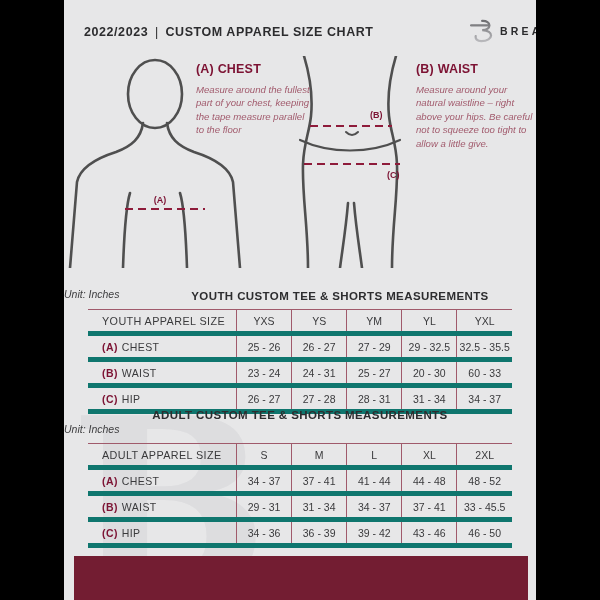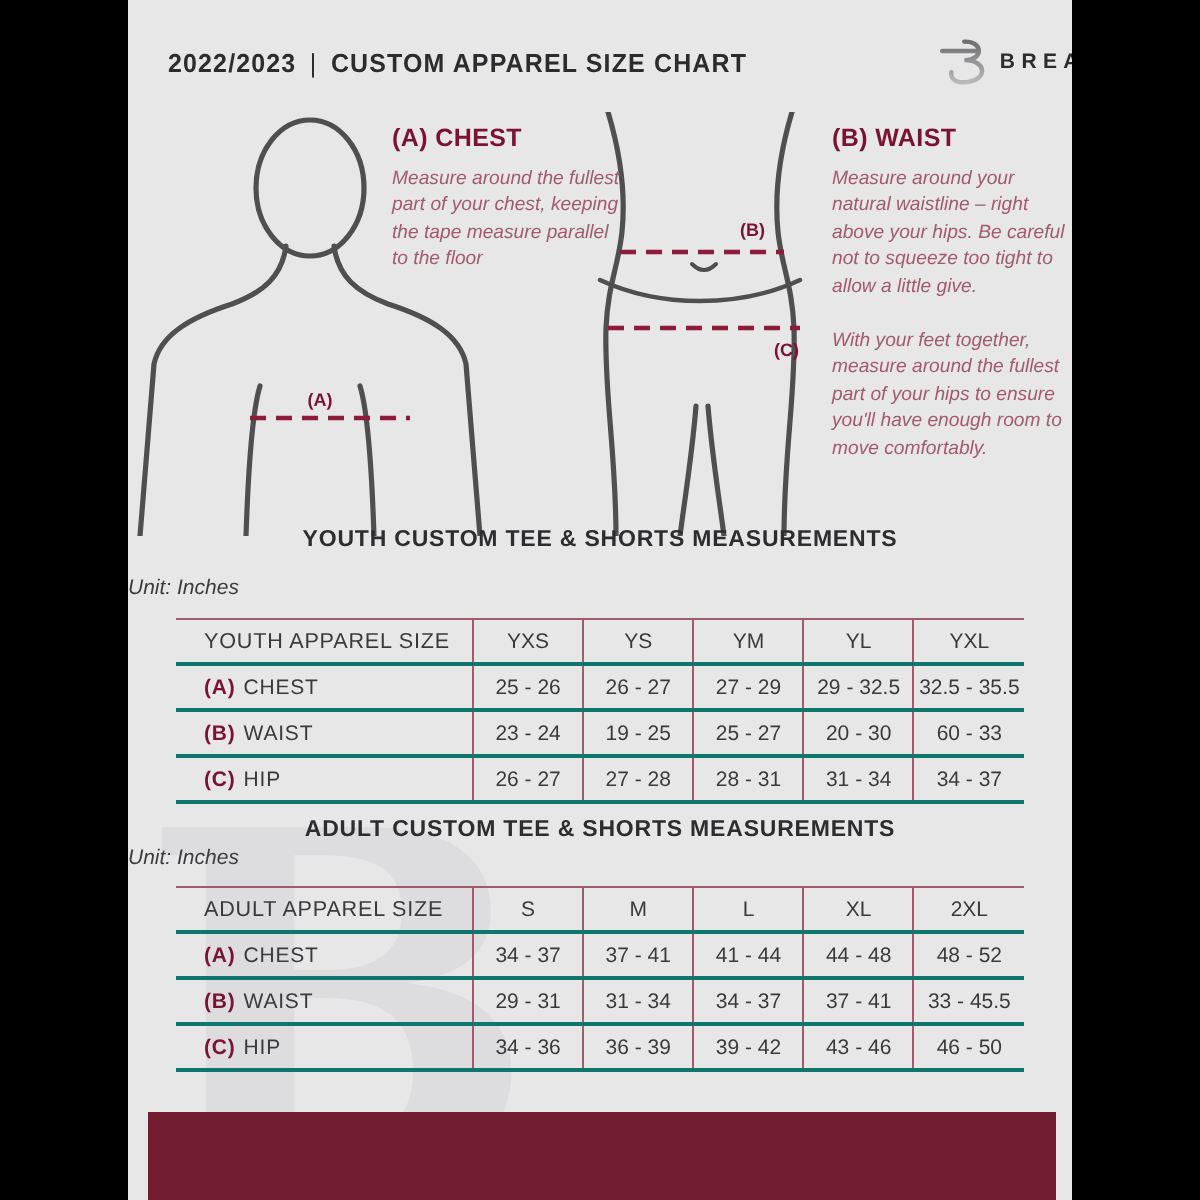--- a/index.html
+++ b/index.html
@@ -36,30 +36,30 @@
   .fig-upper{left:0;top:56px;}
   .fig-lower{left:216px;top:56px;}
   
   .tbl-title{position:absolute;left:0;width:472px;text-align:center;
     font-weight:700;font-size:11.5px;letter-spacing:.4px;color:#2d2d2f;}
   .tbl-unit{position:absolute;left:0;width:384px;
     font-style:italic;font-size:10.5px;color:#3c3c3e;}
   
   table{position:absolute;left:24px;width:424px;border-collapse:collapse;
     font-size:10.5px;color:#3a3a3c;table-layout:fixed;}
-  td{border-top:1px solid #a05a6b;border-bottom:2px solid #0f766e;
+  td{border-top:1px solid #a05a6b;border-bottom:5px solid #0f766e;
     border-left:1px solid #a05a6b;height:21px;text-align:center;
     padding:0;overflow:hidden;white-space:nowrap;}
   td:first-child{border-left:none;text-align:left;padding-left:14px;width:134px;letter-spacing:.4px;}
   td .key{font-weight:700;color:#7c1233;margin-right:4px;}
   tr.sizes td{font-weight:400;}
   tr.sizes td:first-child{font-weight:400;font-size:10.8px;}
   .t-youth{top:309px;}
   .t-adult{top:443px;}
-  .title-youth{top:264px;}
+  .title-youth{top:290px;padding-left:40px;}
   .unit-youth{top:288px;}
   .title-adult{top:409px;}
   .unit-adult{top:423px;}
   
   .watermark{
     position:absolute;left:6px;top:386px;font-size:235px;font-weight:700;
     color:rgba(60,60,70,.055);line-height:1;pointer-events:none;
     font-family:"DejaVu Serif", serif;
   }
   .footer-bar{
@@ -126,21 +126,20 @@
 
   <div class="instr instr-chest">
     <h3>(A) CHEST</h3>
     <p>Measure around the fullest part of your chest, keeping the tape measure parallel to the floor</p>
   </div>
   <div class="instr instr-waist">
     <h3>(B) WAIST</h3>
     <p>Measure around your natural waistline – right above your hips. Be careful not to squeeze too tight to allow a little give.</p>
   </div>
   <div class="instr instr-hips">
-    <p>With your feet together, measure around the fullest part of your hips to ensure you'll have enough room to move comfortably.</p>
   </div>
 
   <div class="watermark">B</div>
 
   <div class="tbl-title title-youth">YOUTH CUSTOM TEE &amp; SHORTS MEASUREMENTS</div>
   <div class="tbl-unit unit-youth">Unit: Inches</div>
   <table class="t-youth">
     <tbody>
         <tr class="sizes">
       <td>YOUTH APPAREL SIZE</td>
@@ -154,21 +153,21 @@
       <td><span class="key">(A)</span><span>CHEST</span></td>
       <td>25 - 26</td>
       <td>26 - 27</td>
       <td>27 - 29</td>
       <td>29 - 32.5</td>
       <td>32.5 - 35.5</td>
     </tr>
     <tr>
       <td><span class="key">(B)</span><span>WAIST</span></td>
       <td>23 - 24</td>
-      <td>19 - 25</td>
+      <td>24 - 31</td>
       <td>25 - 27</td>
       <td>20 - 30</td>
       <td>60 - 33</td>
     </tr>
     <tr>
       <td><span class="key">(C)</span><span>HIP</span></td>
       <td>26 - 27</td>
       <td>27 - 28</td>
       <td>28 - 31</td>
       <td>31 - 34</td>

